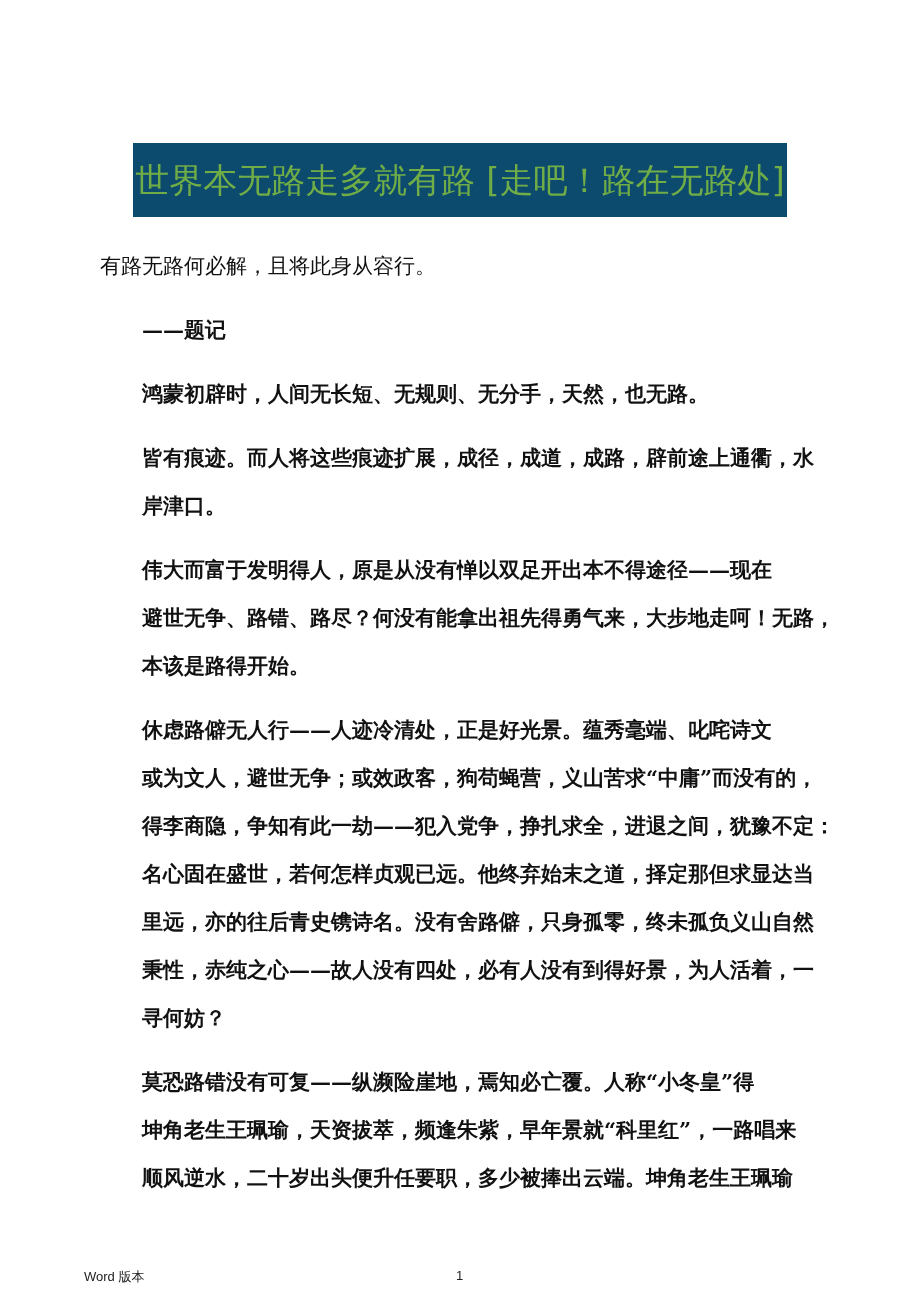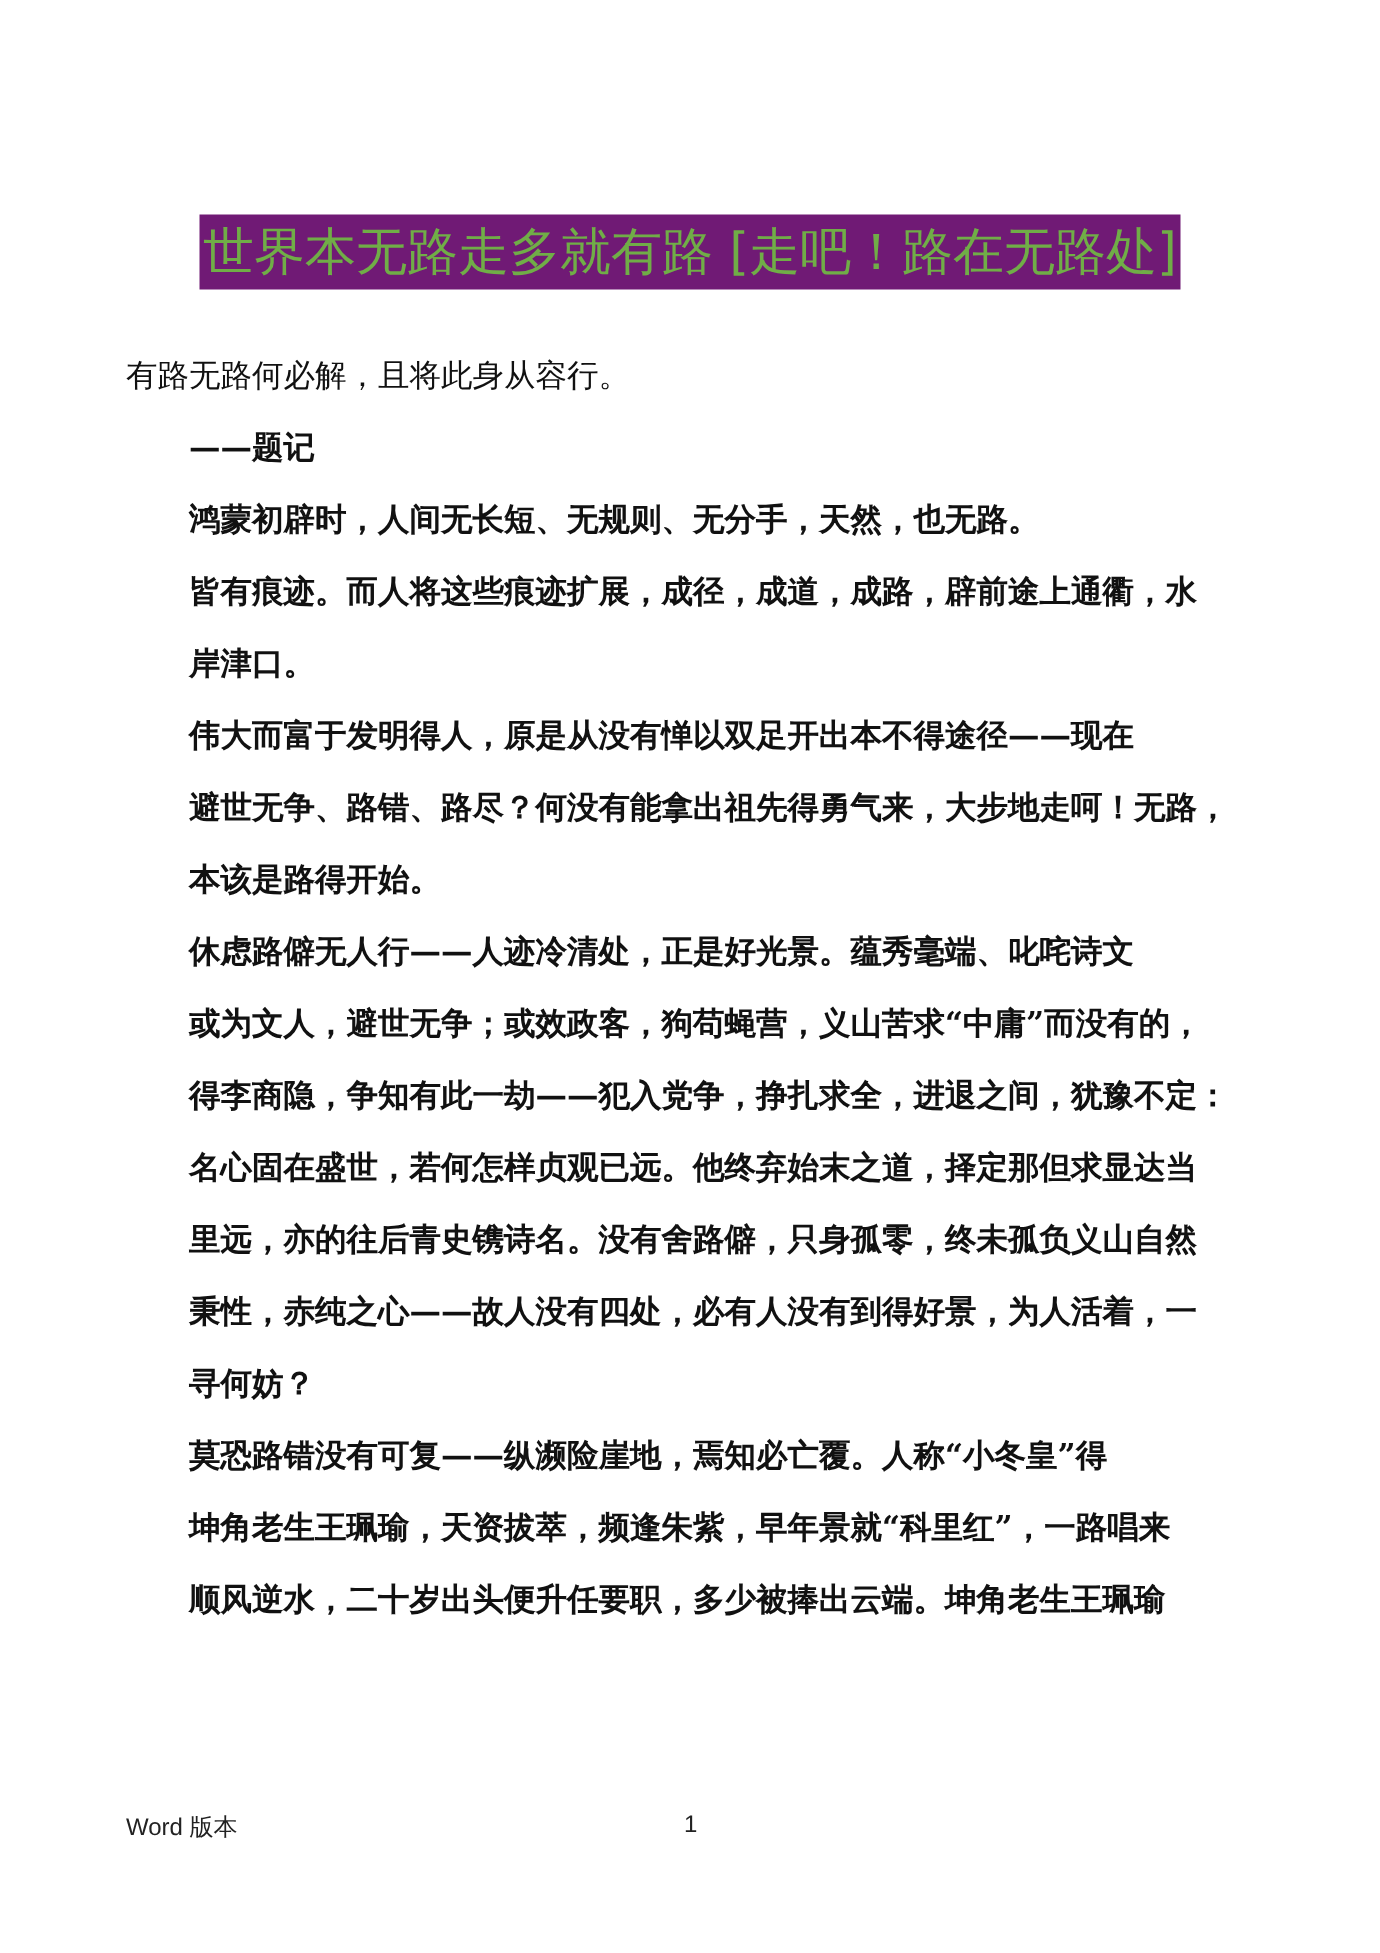--- a/index.html
+++ b/index.html
@@ -1,28 +1,28 @@
 <!DOCTYPE html>
 <html><head>
 <meta charset="utf-8">
 <style>
   html, body { margin: 0; padding: 0; background: #ffffff; }
   body { width: 920px; height: 1302px; position: relative; overflow: hidden;
          font-family: "DejaVu Serif", "Liberation Serif", serif; color: #111; }
   .page { position: absolute; left: 0; top: 0; width: 920px; height: 1302px; background:#fff; }
   .title-wrap { position: absolute; top: 143px; left: 0; width: 920px; text-align: center; }
-  .title { display: inline-block; background: #701a75; color: #70AD47;
+  .title { display: inline-block; background: #0c4a6e; color: #70AD47;
            font-family: "DejaVu Sans", "Liberation Sans", sans-serif;
-           font-size: 34px; line-height: 50px; padding: 0 2px; letter-spacing: 0px; white-space: nowrap; }
+           font-size: 34px; line-height: 50px; padding: 12px 2px; letter-spacing: 0px; white-space: nowrap; }
   .body { position: absolute; left: 84px; top: 226px; width: 748px; }
-  .p { font-size: 21px; line-height: 48px; margin: 0; text-align: justify; text-align-last: left; }
+  .p { font-size: 21px; line-height: 48px; margin: 16px; text-align: justify; text-align-last: left; }
   .p.indent { text-indent: 42px; font-weight: bold; }
   .p .line { display: block; white-space: nowrap; }
-  .footer { position: absolute; top: 1208px; left: 84px; width: 752px; height: 20px;
-            font-family: "Liberation Sans", "DejaVu Sans", sans-serif; font-size: 16px; color: #222; }
+  .footer { position: absolute; top: 1268px; left: 84px; width: 752px; height: 20px;
+            font-family: "Liberation Sans", "DejaVu Sans", sans-serif; font-size: 13px; color: #222; }
   .footer .left { position: absolute; left: 0; top: 0; }
   .footer .num { position: absolute; left: 372px; top: 0; }
 </style>
 </head>
 <body>
 
 <div class="page">
   <div class="title-wrap">
     <span class="title">世界本无路走多就有路  [走吧！路在无路处]</span>
   </div>

